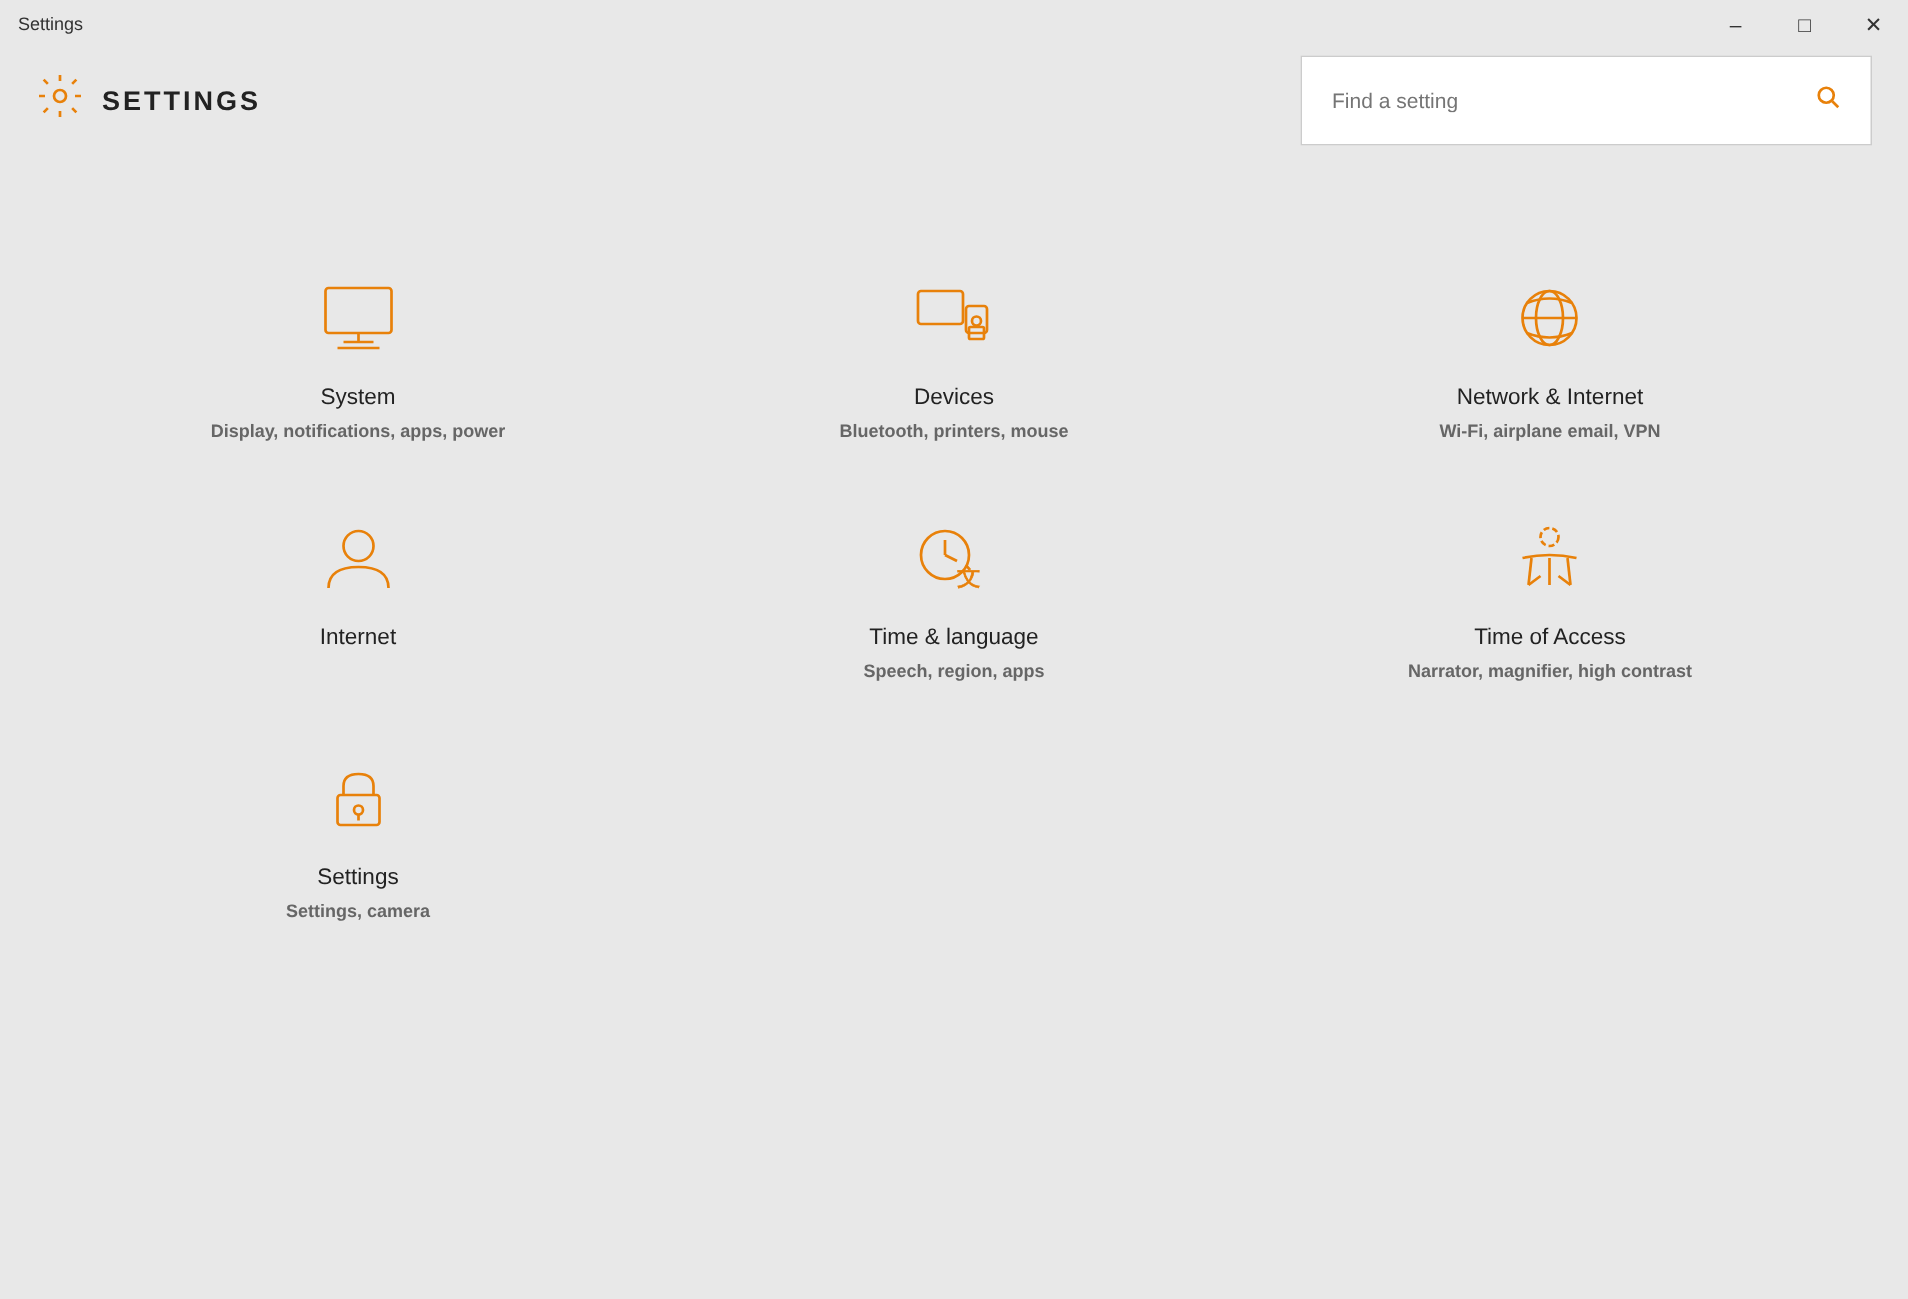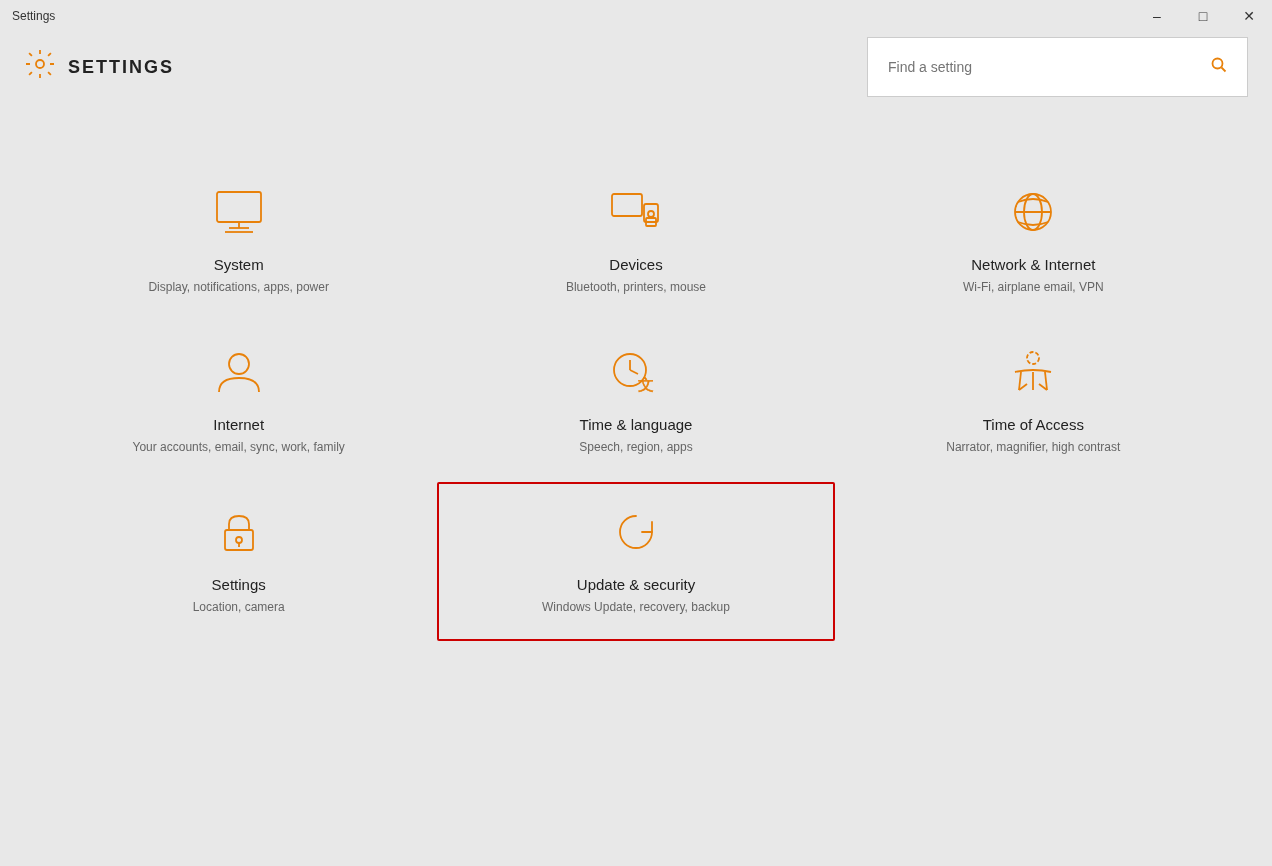--- a/index.html
+++ b/index.html
@@ -136,20 +136,21 @@
       font-size: 15px;
       font-weight: 400;
       color: #222;
       margin-bottom: 6px;
     }
 
     .settings-item-desc {
       font-size: 12px;
       color: #666;
       line-height: 1.4;
+      font-weight: bold;
     }
 
     
     svg {
       fill: none;
       stroke: #e8810a;
       stroke-width: 1.8;
     }
   </style>
 </head>
@@ -230,21 +231,20 @@
 
 
     <div class="settings-item">
       <div class="settings-item-icon">
         <svg width="56" height="48" viewBox="0 0 56 48" stroke="#e8810a" stroke-width="2" fill="none">
           <circle cx="28" cy="16" r="10"></circle>
           <path d="M8 44 Q8 30 28 30 Q48 30 48 44"></path>
         </svg>
       </div>
       <div class="settings-item-title">Internet</div>
-      <div class="settings-item-desc">Your accounts, email, sync, work, family</div>
     </div>
 
     <div class="settings-item">
       <div class="settings-item-icon">
         <svg width="56" height="48" viewBox="0 0 56 48" stroke="#e8810a" stroke-width="2" fill="none">
           <circle cx="22" cy="22" r="16"></circle>
           <line x1="22" y1="12" x2="22" y2="22"></line>
           <line x1="22" y1="22" x2="30" y2="26"></line>
           <text x="30" y="42" font-size="16" stroke="#e8810a" fill="#e8810a" stroke-width="0.5" font-family="Arial">文</text>
         </svg>
@@ -272,28 +272,18 @@
     <div class="settings-item">
       <div class="settings-item-icon">
         <svg width="56" height="48" viewBox="0 0 56 48" stroke="#e8810a" stroke-width="2" fill="none">
           <path d="M18 22 L18 16 Q18 8 28 8 Q38 8 38 16 L38 22"></path>
           <rect x="14" y="22" width="28" height="20" rx="2"></rect>
           <circle cx="28" cy="32" r="3"></circle>
           <line x1="28" y1="35" x2="28" y2="39"></line>
         </svg>
       </div>
       <div class="settings-item-title">Settings</div>
-      <div class="settings-item-desc">Location, camera</div>
-    </div>
-
-    <div class="settings-item highlighted">
-      <div class="settings-item-icon">
-        <svg width="56" height="48" viewBox="0 0 56 48" stroke="#e8810a" stroke-width="2" fill="none">
-          <path d="M28 8 A16 16 0 1 0 44 24" stroke-linecap="round"></path>
-          <polyline points="44,14 44,24 34,24" stroke-linecap="round" stroke-linejoin="round"></polyline>
-        </svg>
-      </div>
-      <div class="settings-item-title">Update &amp; security</div>
-      <div class="settings-item-desc">Windows Update, recovery, backup</div>
-    </div>
+      <div class="settings-item-desc">Settings, camera</div>
+    </div>
+
 
   </div>
 </div>
 
 </body></html>

